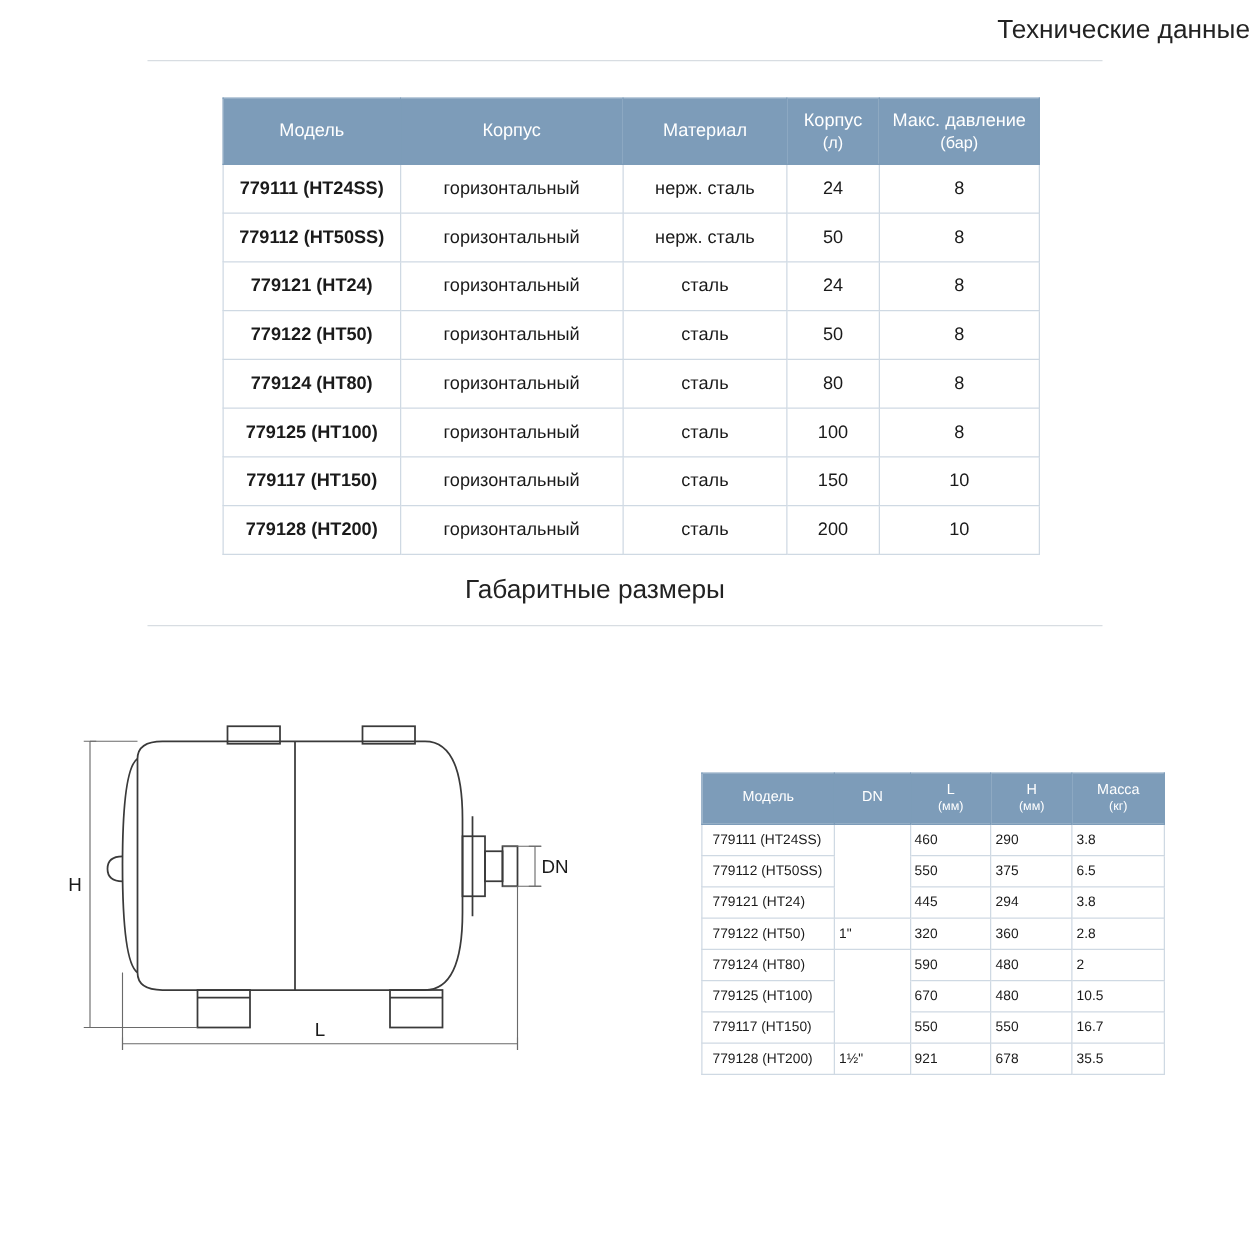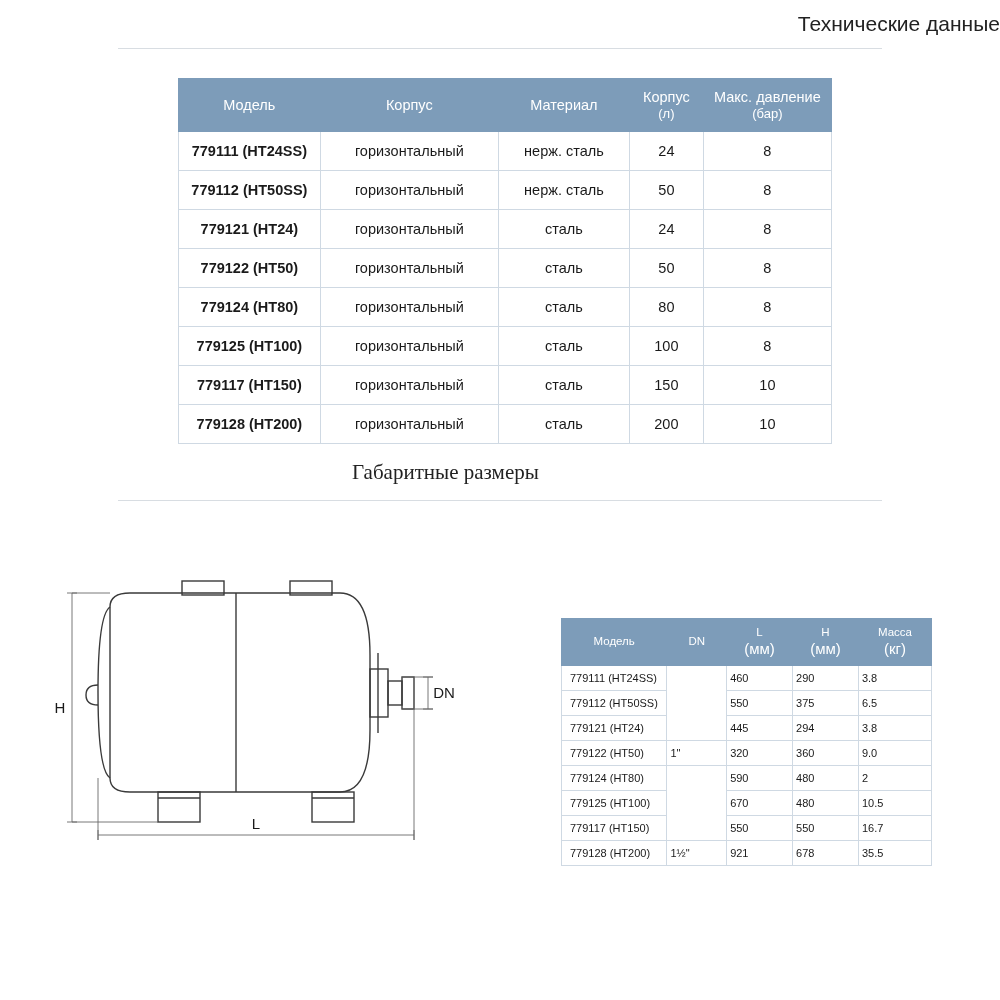--- a/index.html
+++ b/index.html
@@ -32,23 +32,22 @@
   #tech-rule {
     position: absolute;
     left: 118px;
     top: 48px;
     width: 764px;
     height: 1px;
     background: #d8dde2;
   }
   #dims-title {
     position: absolute;
-    left: 352px;
+    left: 372px;
     top: 460px;
-    font-family: Liberation Serif, serif;
   }
   #dims-rule {
     position: absolute;
     left: 118px;
     top: 500px;
     width: 764px;
     height: 1px;
     background: #d8dde2;
   }
 
@@ -117,21 +116,21 @@
     padding-left: 8px;
   }
   #dim-table td.blank {
     border-left: 1px solid #cfd9e3;
     border-right: 1px solid #cfd9e3;
     border-top: none;
     border-bottom: none;
   }
   .dim-sub {
     display: block;
-    font-size: 15px;
+    font-size: 10px;
   }
 
   
   #drawing {
     position: absolute;
     left: 40px;
     top: 545px;
   }
   .dim-label {
     font-size: 15px;
@@ -324,21 +323,21 @@
       <td class="blank"></td>
       <td>445</td>
       <td>294</td>
       <td>3.8</td>
     </tr>
     <tr>
       <td class="model">779122 (HT50)</td>
       <td>1"</td>
       <td>320</td>
       <td>360</td>
-      <td>9.0</td>
+      <td>2.8</td>
     </tr>
     <tr>
       <td class="model">779124 (HT80)</td>
       <td class="blank"></td>
       <td>590</td>
       <td>480</td>
       <td>2</td>
     </tr>
     <tr>
       <td class="model">779125 (HT100)</td>

